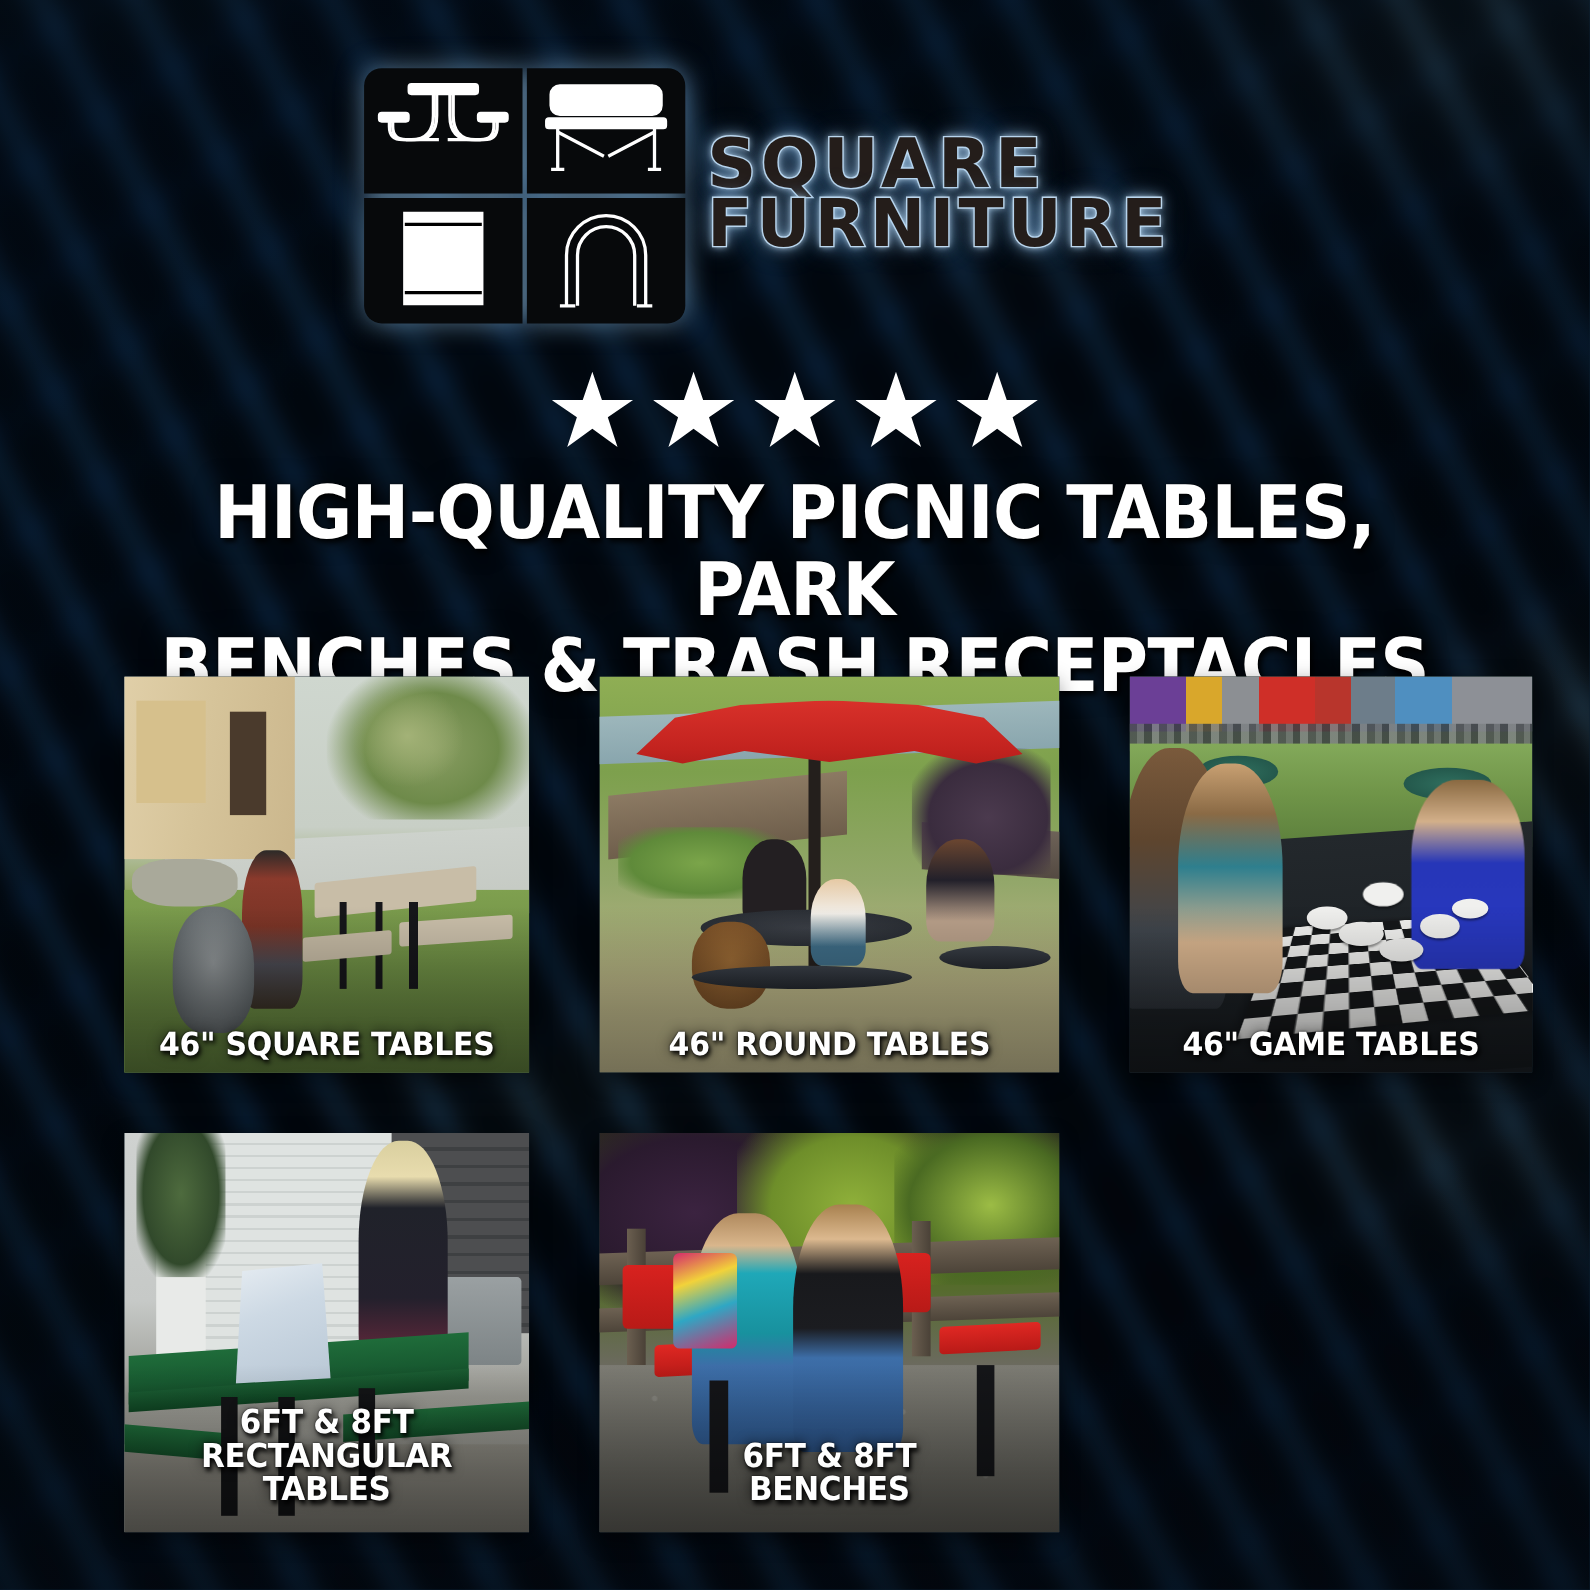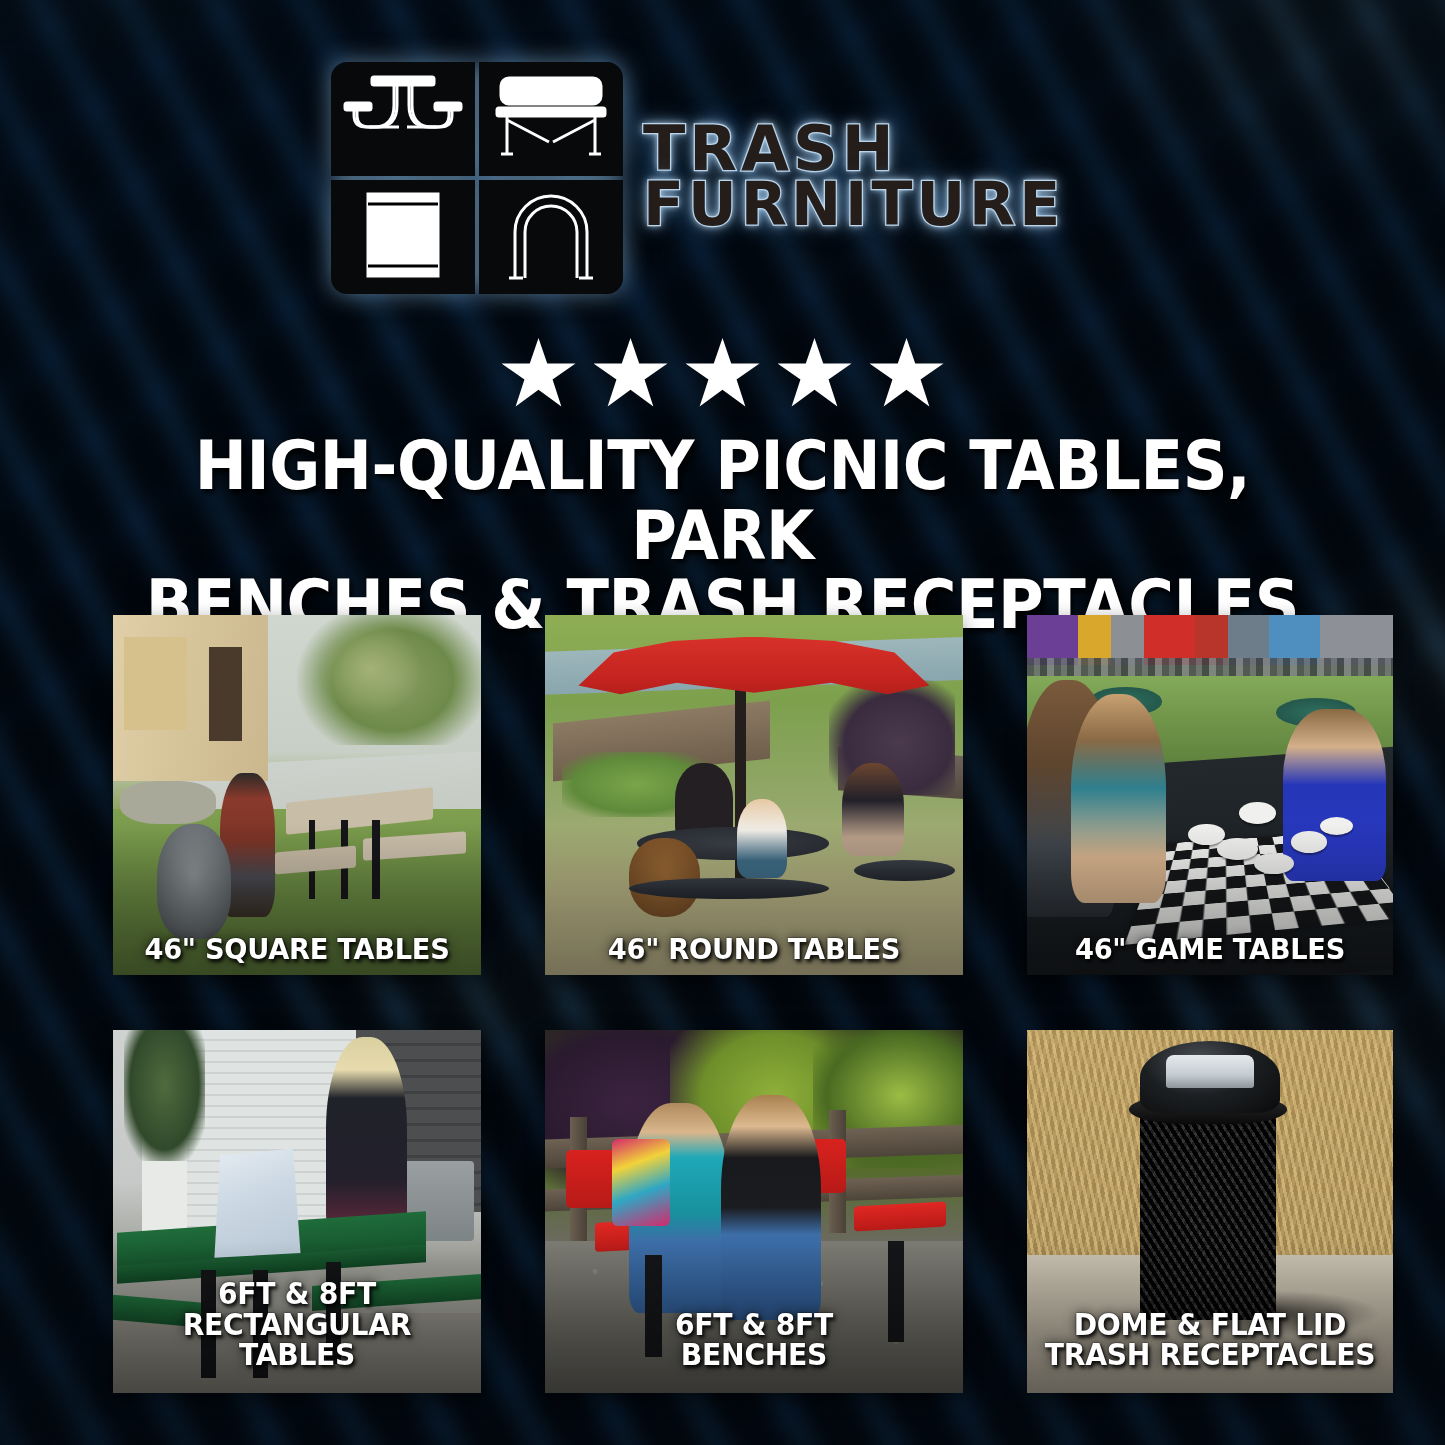--- a/index.html
+++ b/index.html
@@ -460,21 +460,21 @@
             <path d="M16 92 V46 a36 36 0 0 1 72 0 V92"></path>
             <path d="M26 92 V46 a26 26 0 0 1 52 0 V92"></path>
             <path d="M10 92 h14 M80 92 h14"></path>
           </svg>
         </span>
       </div>
 
     </div>
 
     <div id="logo-text">
-      <span class="logo-line l1">TRASH</span>
+      <span class="logo-line l1">SQUARE</span>
       <span class="logo-line l3">FURNITURE</span>
     </div>
 
   </div>
 
   <div id="stars">
     <span class="star"></span>
     <span class="star"></span>
     <span class="star"></span>
     <span class="star"></span>
@@ -609,33 +609,15 @@
         <div class="t5-leg" style="left:24%; top:62%; width:4%; height:28%;"></div>
         <div class="t5-leg" style="right:14%; top:58%; width:4%; height:28%;"></div>
         <div class="shade"></div>
       </div>
       <div class="caption two-line">
         <span class="cap-line">6FT &amp; 8FT</span>
         <span class="cap-line">BENCHES</span>
       </div>
     </div>
 
-    <div class="tile">
-      <div class="photo">
-        <div class="sky t6-bg"></div>
-        <div class="rect t6-sky"></div>
-        <div class="rect t6-grass"></div>
-        <div class="rect t6-path"></div>
-        <div class="rect t6-shad"></div>
-        <div class="rect t6-body"></div>
-        <div class="rect t6-rim"></div>
-        <div class="rect t6-dome"></div>
-        <div class="rect t6-open"></div>
-        <div class="shade"></div>
-      </div>
-      <div class="caption two-line">
-        <span class="cap-line">DOME &amp; FLAT LID</span>
-        <span class="cap-line">TRASH RECEPTACLES</span>
-      </div>
-    </div>
 
   </div>
 </div>
 
 </body></html>

